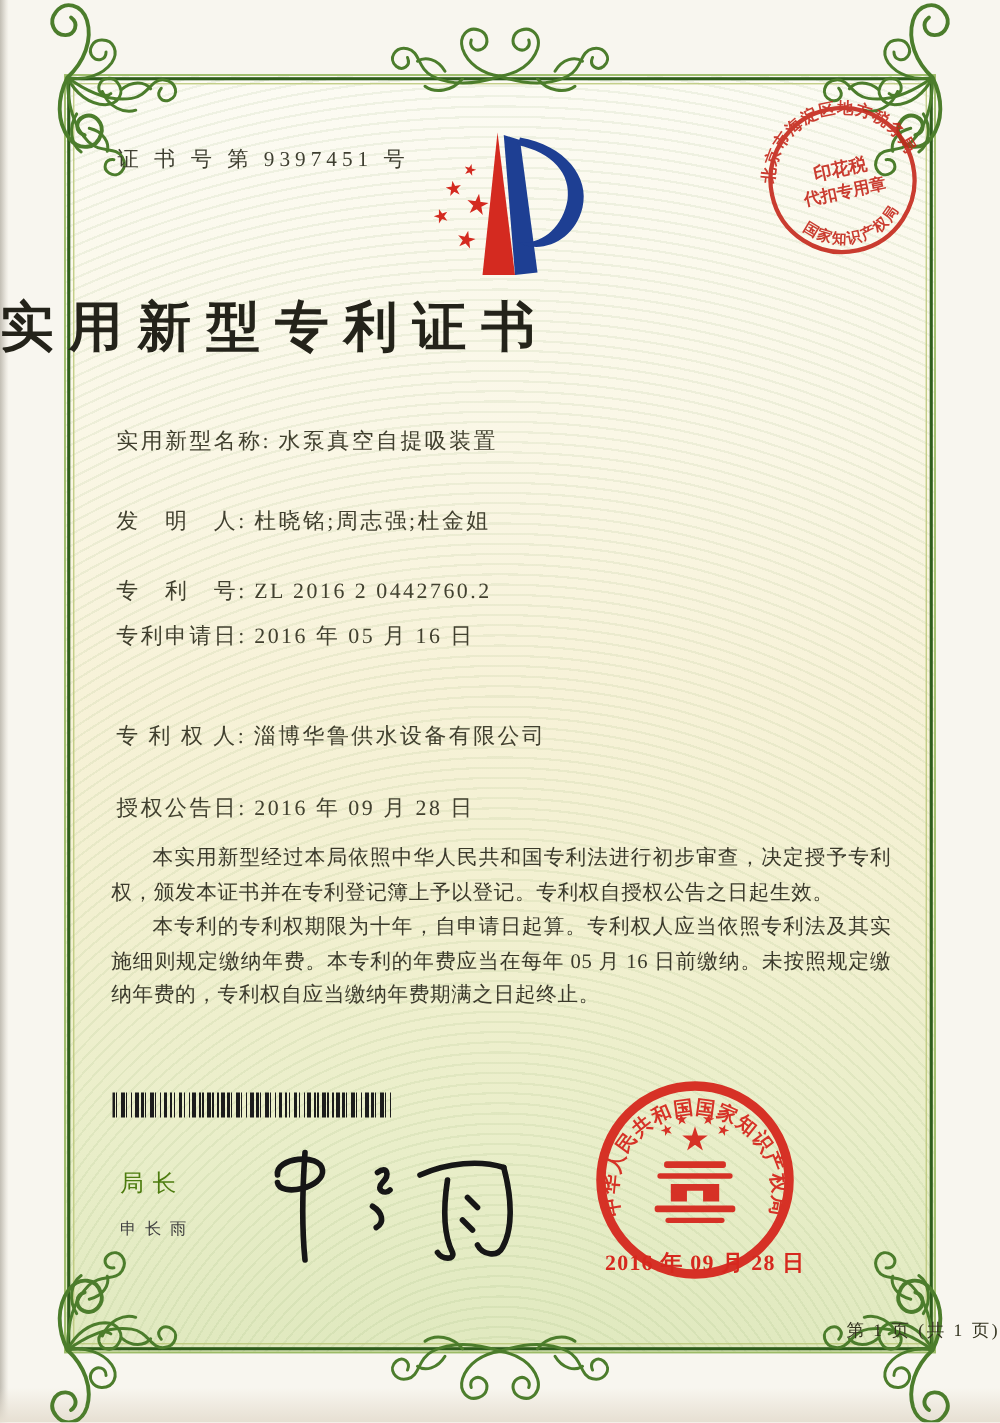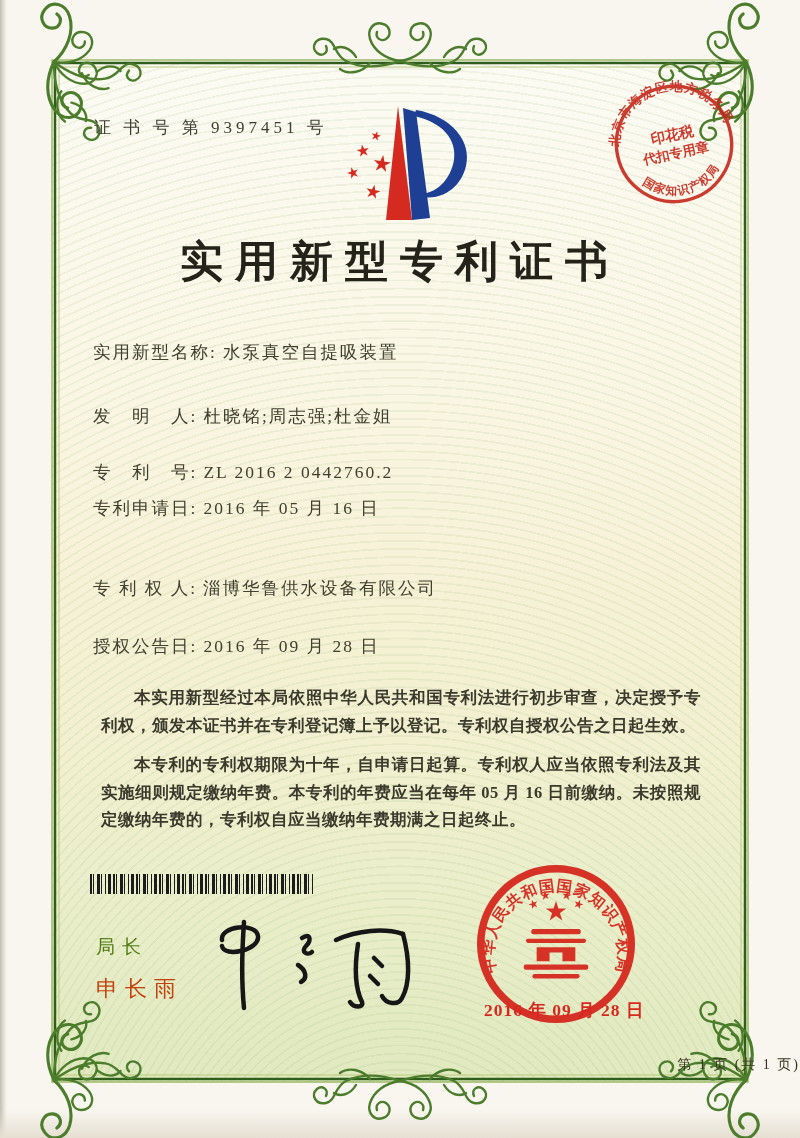--- a/index.html
+++ b/index.html
@@ -10,38 +10,38 @@
     background:linear-gradient(180deg,rgba(255,255,255,0),#e6dfd2);}
   .paper{position:absolute;left:52px;top:60px;width:696px;height:1022px;z-index:1;
     background:linear-gradient(180deg,#fcfbf3 0%,#faf7e6 28%,#f7f2d8 48%,#f2f0d0 66%,#e9eec9 84%,#e0e9bf 100%);}
   .paper::before{content:"";position:absolute;inset:0;
     background:repeating-radial-gradient(120% 95% at 50% 118%,rgba(124,160,92,0.10) 0 1.5px,rgba(255,255,255,0) 1.5px 7px);}
   svg.frame-layer{position:absolute;left:0;top:0;z-index:2;pointer-events:none;}
   .content{position:absolute;inset:0;z-index:3;}
   .cert-number{position:absolute;left:94px;top:116px;font-size:17px;letter-spacing:4px;color:#3e3e30;}
   .logo{position:absolute;left:336px;top:98px;width:140px;height:130px;}
   .tax-stamp{position:absolute;left:610px;top:80px;width:128px;height:128px;transform:rotate(-12deg);opacity:.9;}
-  .title{position:absolute;left:0;right:0;top:233px;text-align:center;font-size:43px;font-weight:700;
+  .title{position:absolute;left:0;right:0;top:233px;font-size:43px;font-weight:700;
     letter-spacing:12px;color:#24231a;}
   .field-row{position:absolute;left:93px;font-size:17.5px;letter-spacing:2px;color:#41402f;white-space:nowrap;}
   .field-row .val{margin-left:6px;}
   .body-text{position:absolute;left:89px;top:672px;width:624px;font-size:16.5px;line-height:27.5px;
     text-align:justify;color:#3a392b;letter-spacing:.5px;}
-  .body-text p{margin:12px;text-indent:2em;font-weight:bold;}
+  .body-text p{margin:0;text-indent:2em;}
   .barcode{position:absolute;left:90px;top:874px;width:224px;height:20px;
     background:repeating-linear-gradient(90deg,
       #1c1c1c 0 2px,transparent 2px 3px,
       #1c1c1c 3px 4px,transparent 4px 7px,
       #1c1c1c 7px 10px,transparent 10px 11px,
       #1c1c1c 11px 12px,transparent 12px 15px,
       #1c1c1c 15px 16px,transparent 16px 18px,
       #1c1c1c 18px 21px,transparent 21px 23px);}
   .director-title{position:absolute;left:96px;top:934px;font-size:19px;letter-spacing:7px;color:#4d7c0f;
     font-family:"Liberation Sans","DejaVu Sans",sans-serif;}
-  .director-name{position:absolute;left:96px;top:974px;font-size:22px;letter-spacing:7px;color:#c2410c;
+  .director-name{position:absolute;left:96px;top:974px;font-size:13px;letter-spacing:7px;color:#404040;
     font-family:"Liberation Sans","DejaVu Sans",sans-serif;}
   .signature{position:absolute;left:198px;top:910px;width:250px;height:105px;}
   .seal{position:absolute;left:470px;top:858px;width:172px;height:172px;opacity:.95;}
   .seal-date{position:absolute;left:484px;top:998px;font-size:17.5px;font-weight:700;color:#d6281e;
     letter-spacing:1px;z-index:4;}
   .footer{position:absolute;left:0;right:0;top:1056px;text-align:right;font-size:14px;
     letter-spacing:2px;color:#33331f;}
 </style>
 </head>
 <body>

